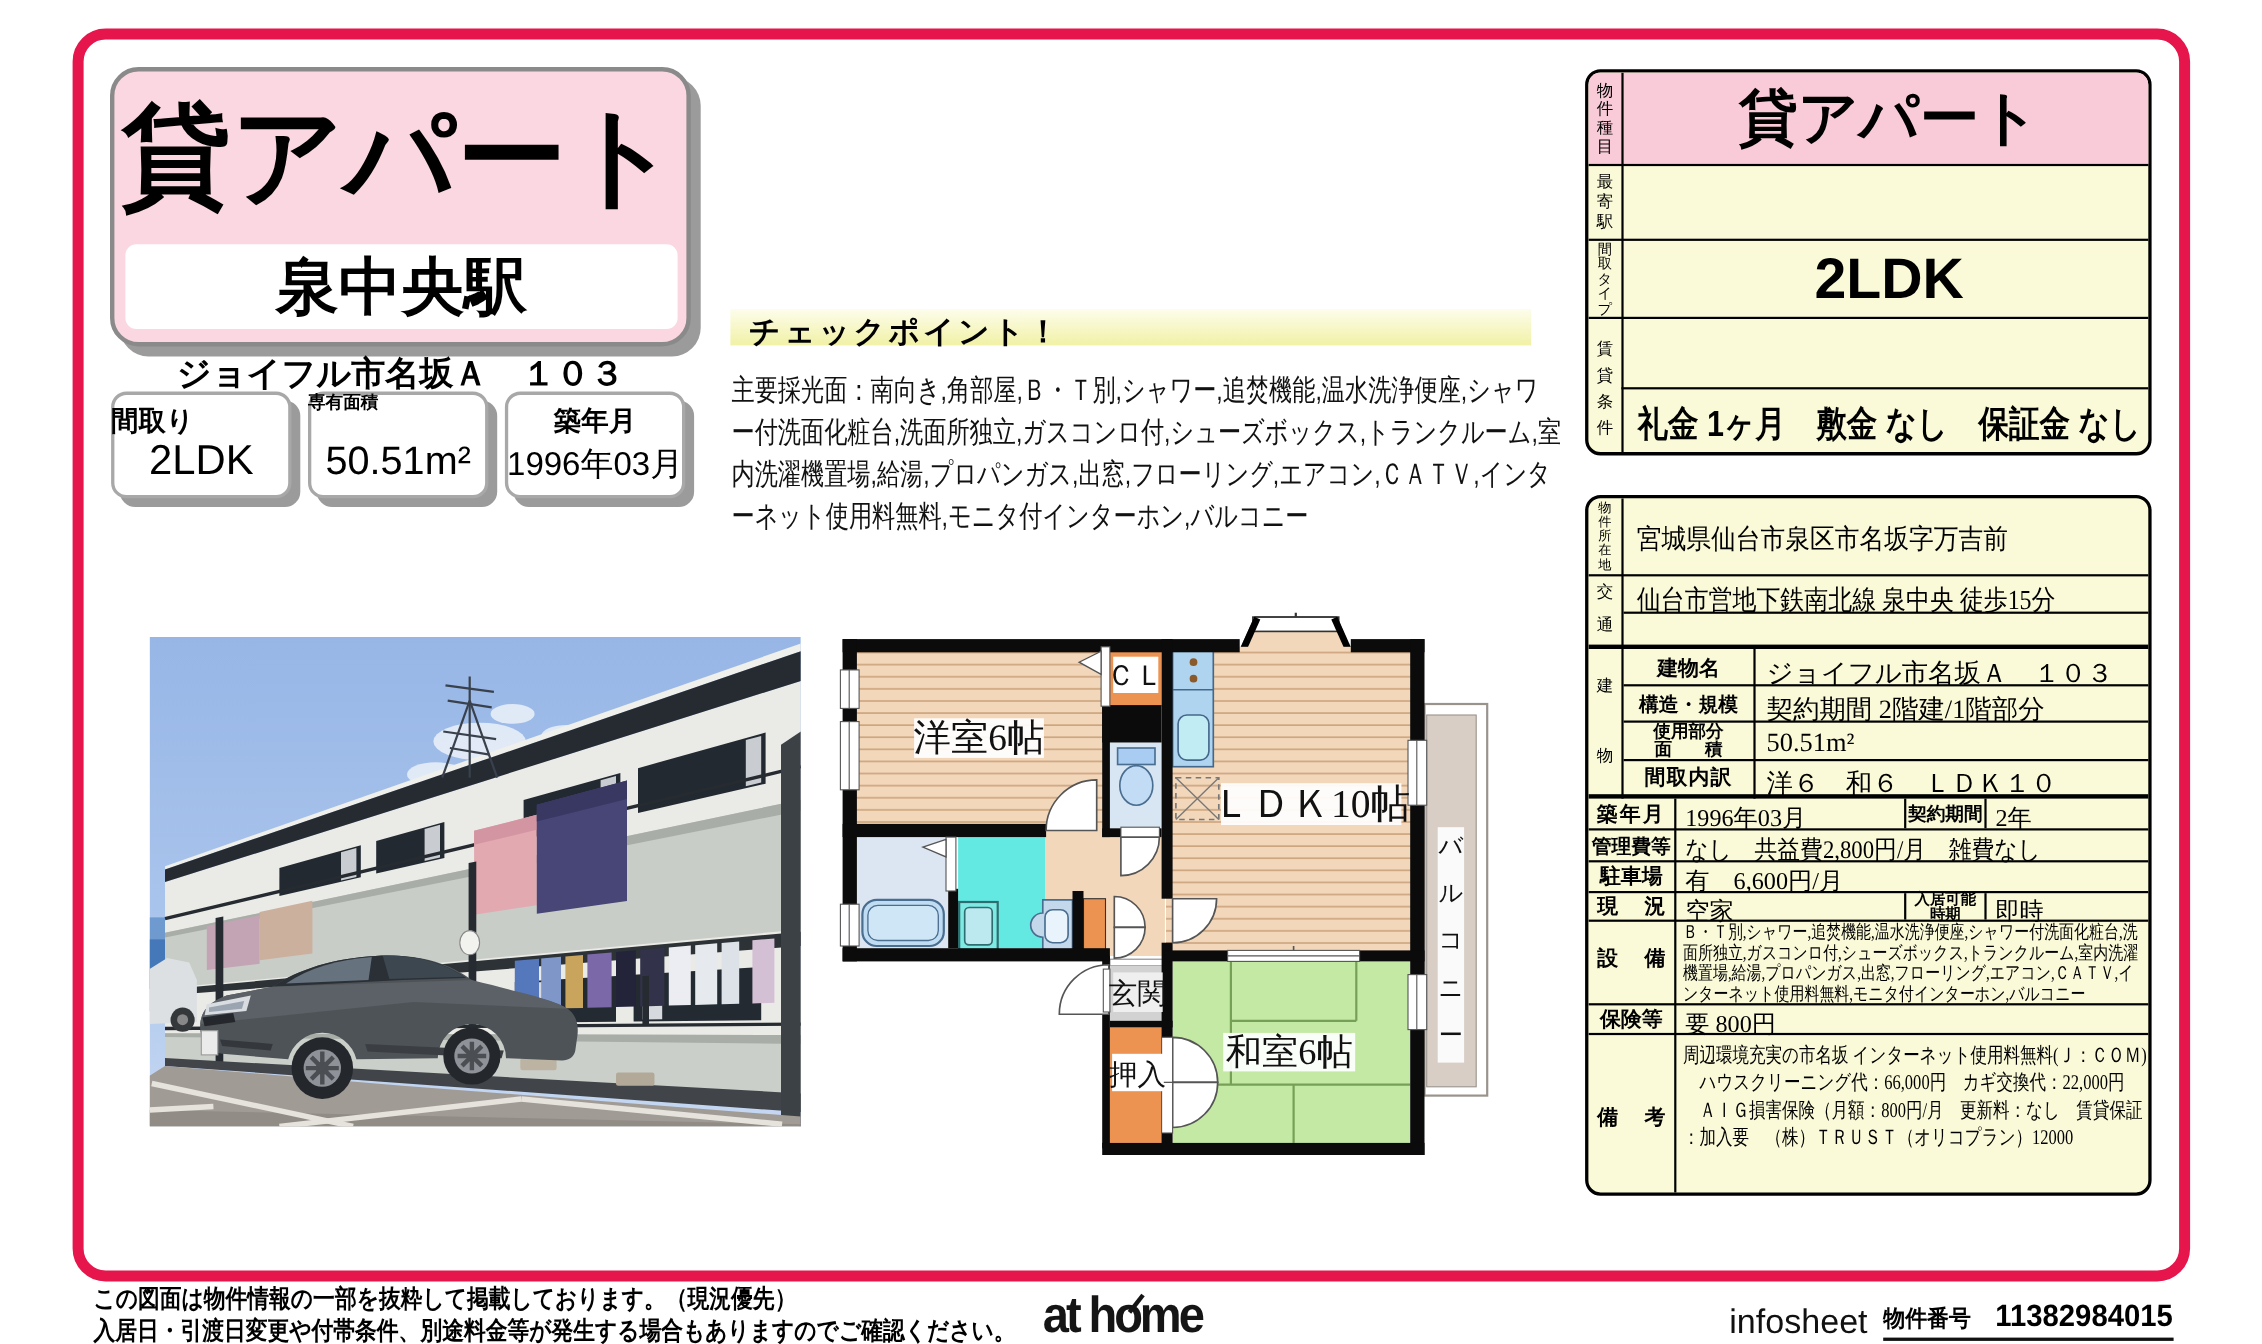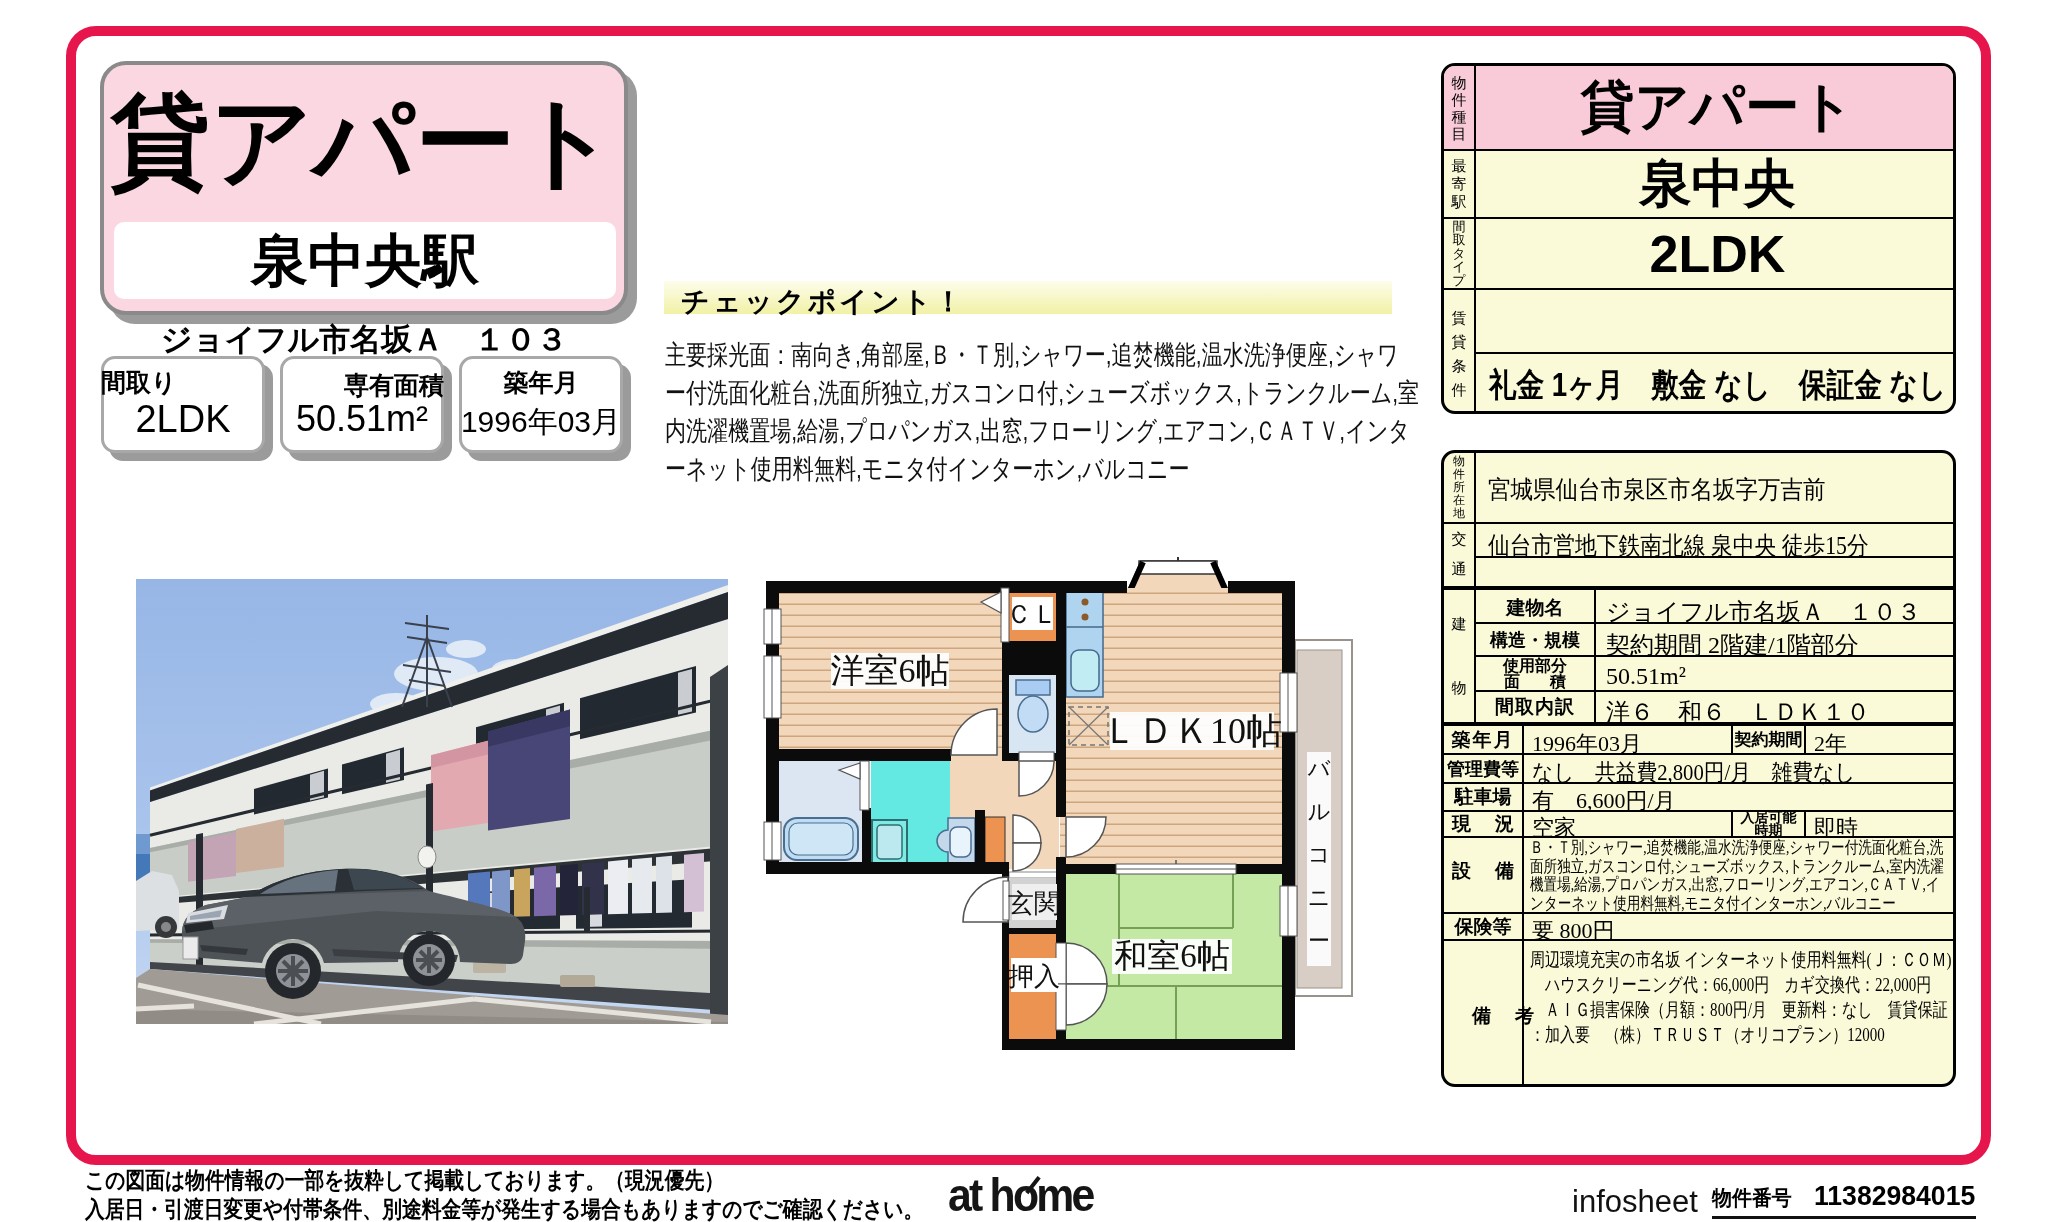--- a/index.html
+++ b/index.html
@@ -19,21 +19,21 @@
 
 <div class="abs" style="left:114px;top:224px;width:502px;height:74px;display:flex;align-items:center;justify-content:center;font-size:57px;font-weight:bold;white-space:nowrap;">泉中央駅</div>
 
 <div class="abs" style="left:60px;top:324px;width:608px;text-align:center;font-size:31px;line-height:32px;font-weight:bold;white-space:nowrap;">ジョイフル市名坂Ａ　１０３</div>
 
 <div class="abs" style="left:101px;top:356px;width:164px;height:97px;background:#fff;border:3px solid #a8a8a8;border-radius:14px;box-sizing:border-box;box-shadow:8px 8px 0 #9b9b9b;"></div>
 <div class="abs" style="left:101px;top:366px;width:164px;text-align:left;font-size:25px;font-weight:bold;">間取り</div>
 <div class="abs" style="left:101px;top:398px;width:164px;text-align:center;font-size:38px;white-space:nowrap;">2LDK</div>
 
 <div class="abs" style="left:280px;top:356px;width:164px;height:97px;background:#fff;border:3px solid #a8a8a8;border-radius:14px;box-sizing:border-box;box-shadow:8px 8px 0 #9b9b9b;"></div>
-<div class="abs" style="left:280px;top:369px;width:164px;text-align:right;font-size:25px;font-weight:bold;">専有面積</div>
+<div class="abs" style="left:280px;top:356px;width:164px;text-align:left;font-size:16px;font-weight:bold;">専有面積</div>
 <div class="abs" style="left:280px;top:398px;width:164px;text-align:center;font-size:36px;white-space:nowrap;">50.51m²</div>
 
 <div class="abs" style="left:459px;top:356px;width:164px;height:97px;background:#fff;border:3px solid #a8a8a8;border-radius:14px;box-sizing:border-box;box-shadow:8px 8px 0 #9b9b9b;"></div>
 <div class="abs" style="left:459px;top:366px;width:164px;text-align:center;font-size:25px;font-weight:bold;">築年月</div>
 <div class="abs" style="left:459px;top:402px;width:164px;text-align:center;font-size:30px;white-space:nowrap;">1996年03月</div>
 
 <div class="abs" style="left:664px;top:281px;width:728px;height:33px;background:linear-gradient(#FDFDEC,#F1F1A6);"></div>
 
 <div class="abs" style="left:681px;top:283px;font-size:28px;font-weight:bold;letter-spacing:3px;">チェックポイント！</div>
 
@@ -57,21 +57,20 @@
       <div style="line-height:18px;text-align:center;">最<br>寄<br>駅</div>
     </div>
   <div class="cell" style="left:0;top:153px;width:30px;height:69px;font-size:13px;">
       <div style="line-height:13.5px;text-align:center;">間<br>取<br>タ<br>イ<br>プ</div>
     </div>
   <div class="cell" style="left:0;top:224px;width:30px;height:127px;font-size:15px;">
       <div style="line-height:24px;text-align:center;">賃<br>貸<br>条<br>件</div>
     </div>
 
   <div class="cell" style="left:32px;top:0;width:483px;height:83px;font-size:54px;font-weight:bold;white-space:nowrap;">貸アパート</div>
-  <div class="cell" style="left:32px;top:85px;width:483px;height:66px;font-size:52px;font-weight:bold;white-space:nowrap;">泉中央</div>
   <div class="cell" style="left:32px;top:153px;width:483px;height:69px;font-size:52px;font-weight:bold;white-space:nowrap;">2LDK</div>
   <div class="cell" style="left:32px;top:288px;width:483px;height:63px;font-size:33px;font-weight:bold;white-space:nowrap;transform:scaleX(0.84);">礼金 1ヶ月　敷金 なし　保証金 なし</div>
 </div>
 
 <div class="abs" style="left:1441px;top:450px;width:515px;height:637px;border:3px solid #000;border-radius:14px;box-sizing:border-box;background:#FAFAD8;overflow:hidden;">
 
   <div class="abs" style="left:0;top:69px;width:515px;height:2px;background:#000;"></div>
   <div class="abs" style="left:32px;top:103px;width:483px;height:2px;background:#000;"></div>
   <div class="abs" style="left:0;top:133px;width:515px;height:4px;background:#000;"></div>
   <div class="abs" style="left:32px;top:169px;width:483px;height:2px;background:#000;"></div>
@@ -109,21 +108,21 @@
       <div style="line-height:16px;text-align:center;">使用部分<br>面<span style="display:inline-block;width:30px;"></span>積</div>
     </div>
   <div class="cell" style="left:32px;top:239px;width:118px;height:30px;font-size:19px;font-weight:bold;letter-spacing:1px;">間取内訳</div>
 
   <div class="cell" style="left:0;top:273px;width:78px;height:27px;font-size:19px;font-weight:bold;letter-spacing:2px;">築年月</div>
   <div class="cell" style="left:0;top:302px;width:78px;height:27px;font-size:18px;font-weight:bold;">管理費等</div>
   <div class="cell" style="left:0;top:331px;width:78px;height:26px;font-size:19px;font-weight:bold;">駐車場</div>
   <div class="cell" style="left:0;top:359px;width:78px;height:24px;font-size:19px;font-weight:bold;">現<span style="display:inline-block;width:24px;"></span>況</div>
   <div class="cell" style="left:0;top:385px;width:78px;height:66px;font-size:19px;font-weight:bold;">設<span style="display:inline-block;width:24px;"></span>備</div>
   <div class="cell" style="left:0;top:461px;width:78px;height:25px;font-size:19px;font-weight:bold;">保険等</div>
-  <div class="cell" style="left:0;top:488px;width:78px;height:149px;font-size:19px;font-weight:bold;padding-left:20px;">備<span style="display:inline-block;width:24px;"></span>考</div>
+  <div class="cell" style="left:0;top:488px;width:78px;height:149px;font-size:19px;font-weight:bold;">備<span style="display:inline-block;width:24px;"></span>考</div>
 
   <div class="cell" style="left:289px;top:273px;width:71px;height:27px;font-size:17px;font-weight:bold;">契約期間</div>
   <div class="cell" style="left:289px;top:359px;width:71px;height:24px;font-size:14px;font-weight:bold;">
       <div style="line-height:13px;text-align:center;">入居可能<br>時期</div>
     </div>
 
   <div class="abs serif" style="left:44px;top:20px;font-size:25px;white-space:nowrap;transform:scaleX(0.9);transform-origin:0 0;">宮城県仙台市泉区市名坂字万吉前</div>
   <div class="abs serif" style="left:44px;top:76px;font-size:25px;white-space:nowrap;transform:scaleX(0.87);transform-origin:0 0;">仙台市営地下鉄南北線 泉中央 徒歩15分</div>
   <div class="abs serif" style="left:162px;top:143px;font-size:24px;white-space:nowrap;">ジョイフル市名坂Ａ　１０３</div>
   <div class="abs serif" style="left:162px;top:176px;font-size:24px;white-space:nowrap;">契約期間 2階建/1階部分</div>

